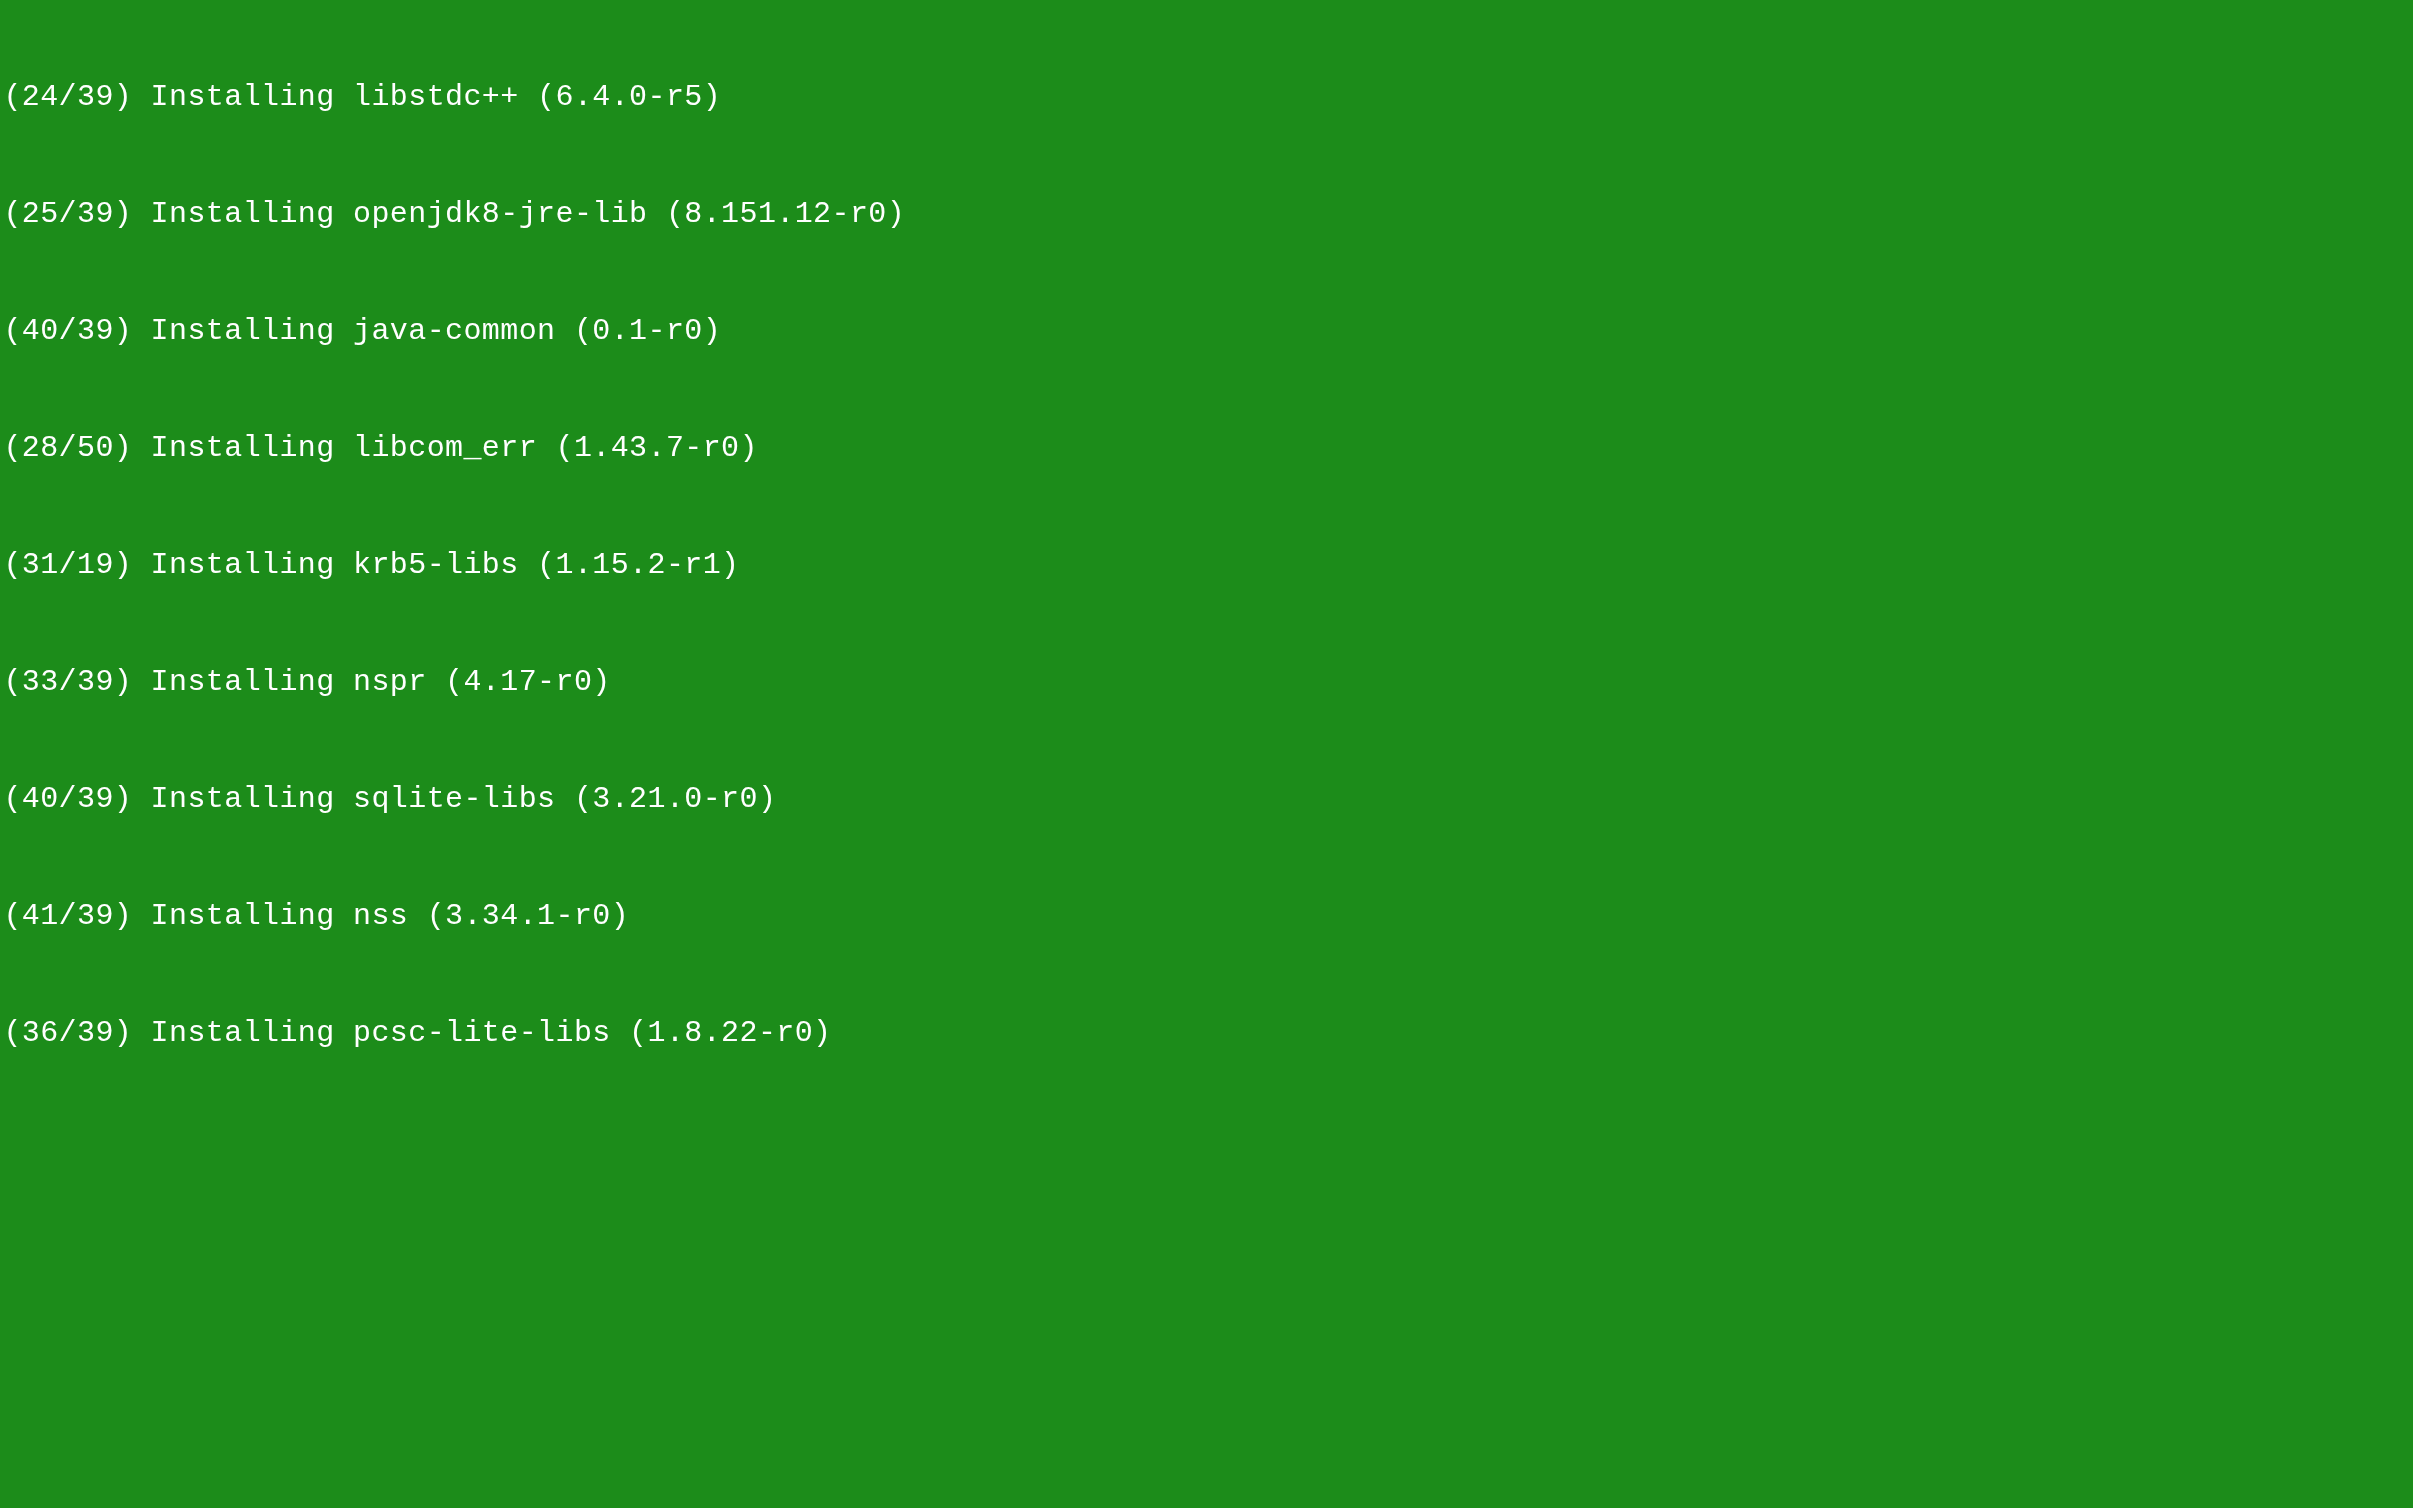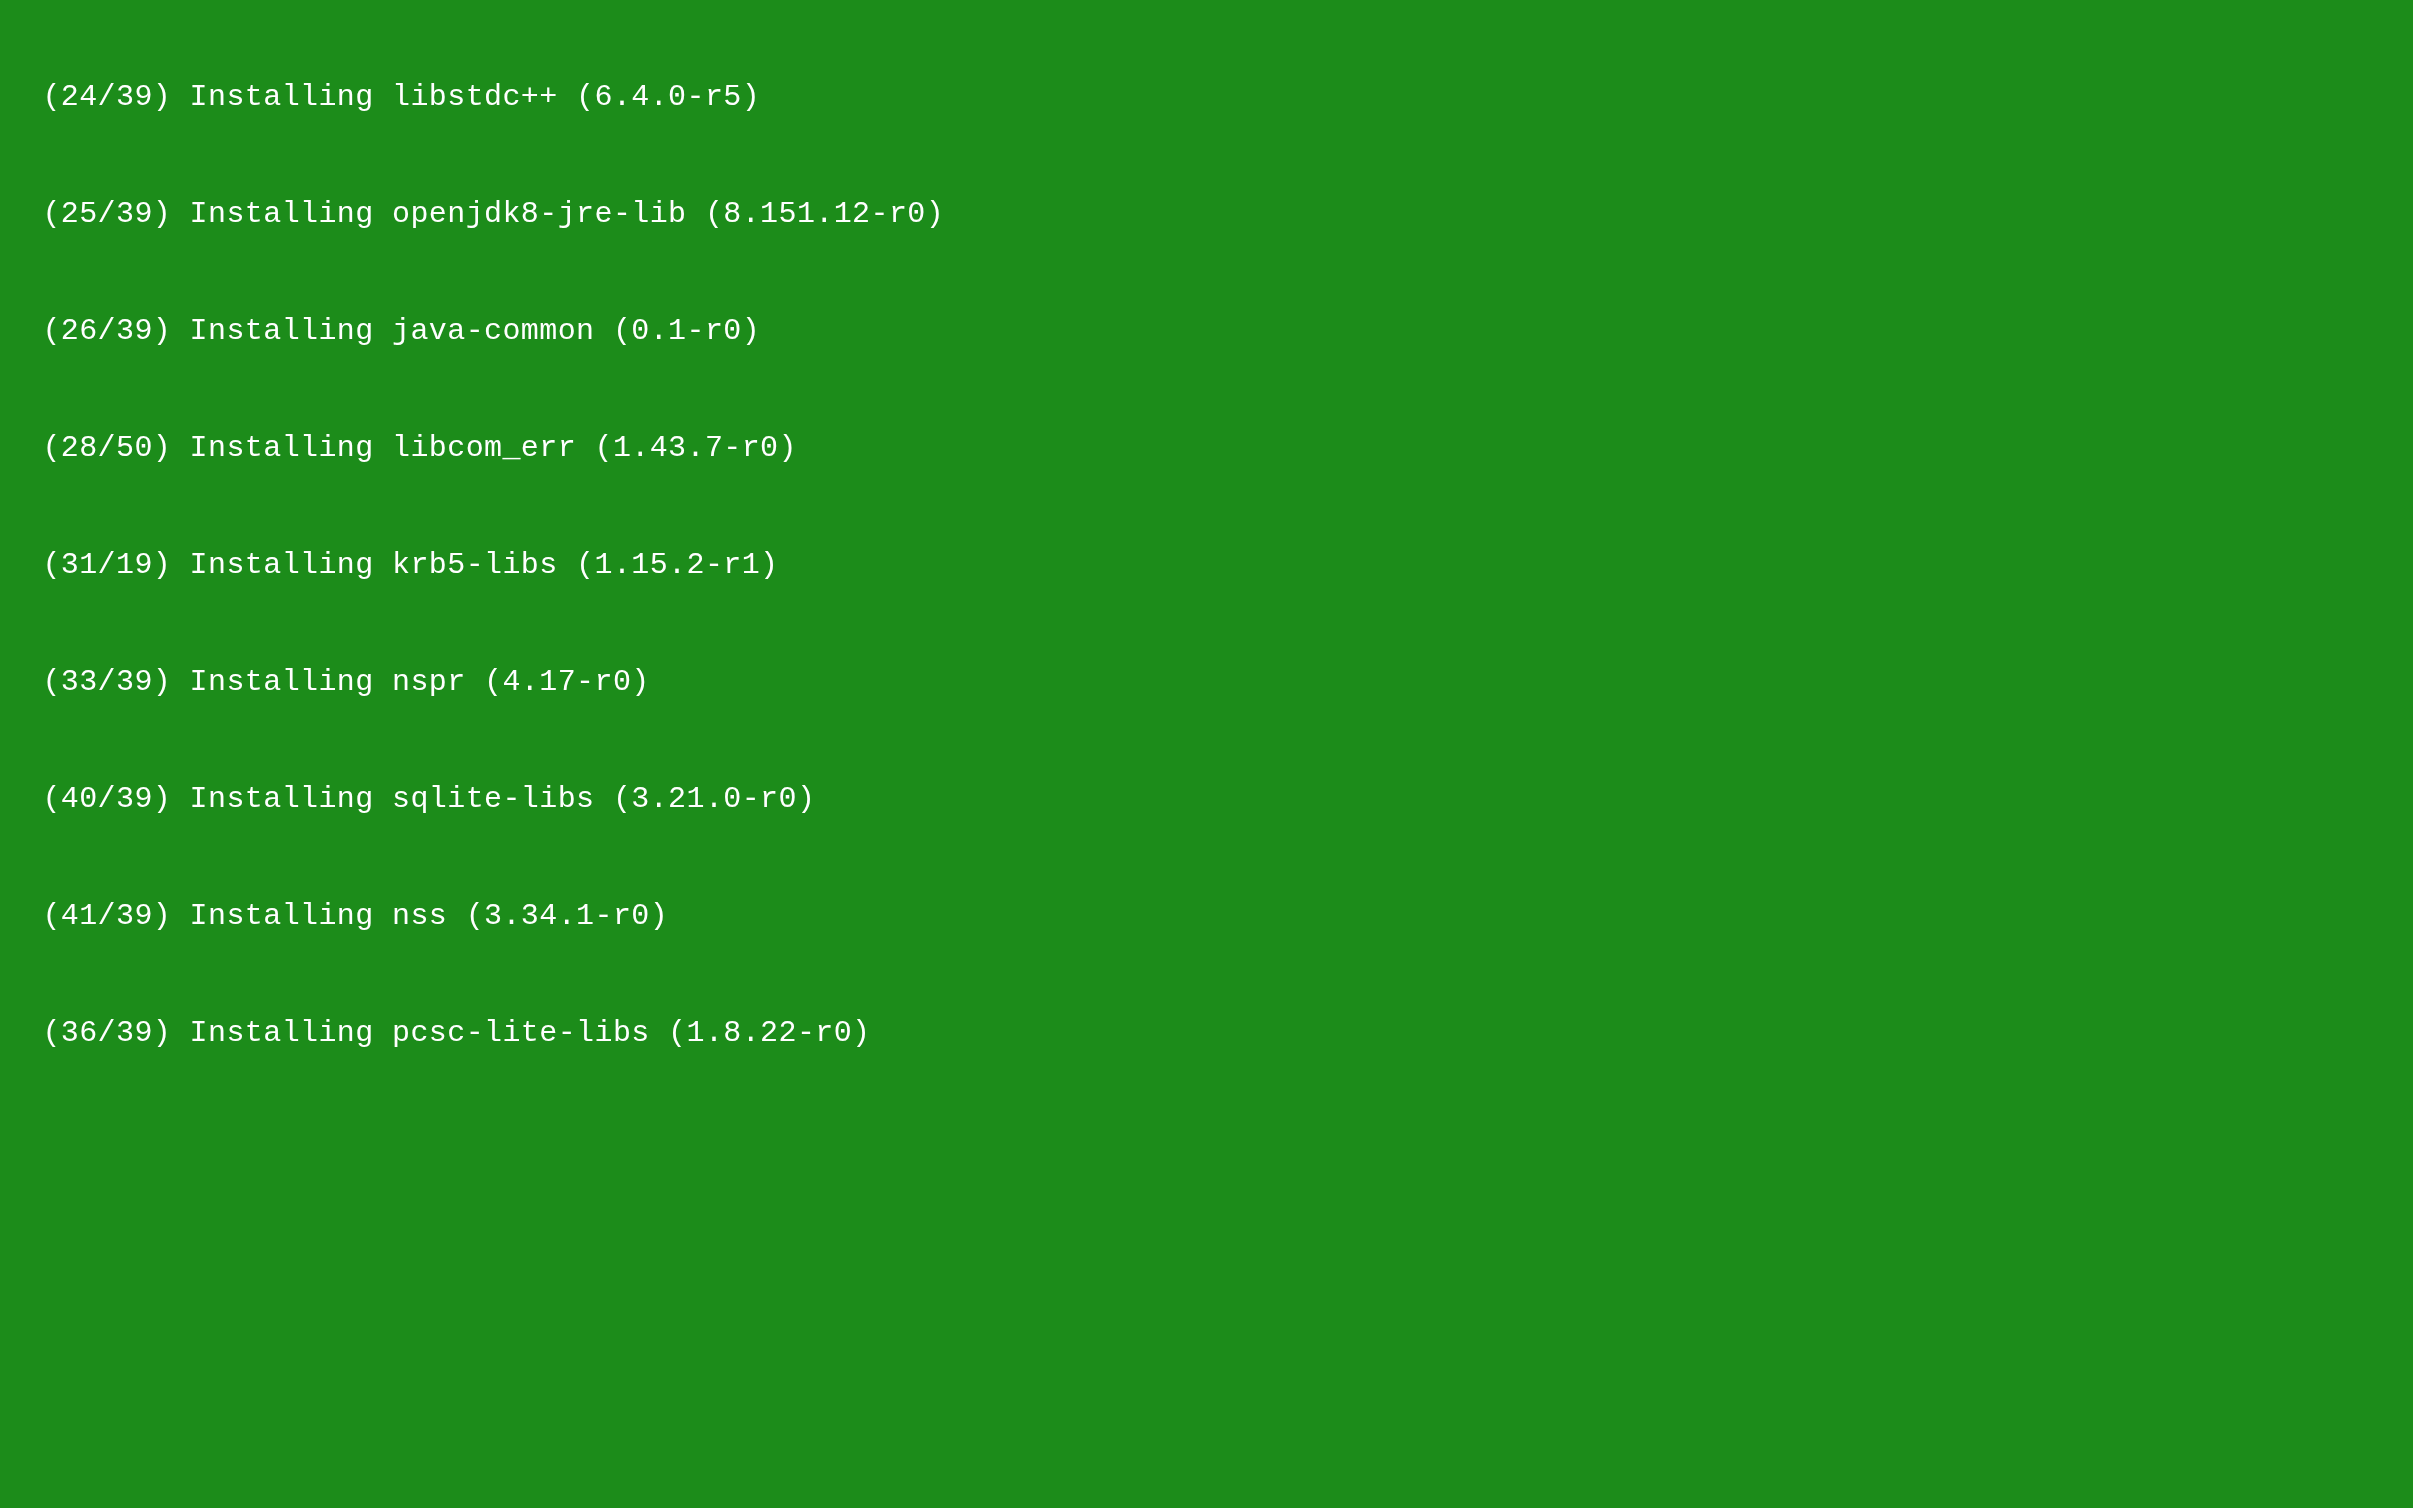--- a/index.html
+++ b/index.html
@@ -13,29 +13,29 @@
   .terminal {
     font-family: "Menlo", "Consolas", "Courier New", monospace;
     font-size: 30px;
     line-height: 39px;
     color: #ffffff;
     padding: 0 3.4px;
     white-space: pre;
     letter-spacing: 0.4px;
     font-weight: 500;
   }
-  .line { display: block; margin-left: 39px; }
+  .line { display: block; }
 </style>
 </head>
 <body>
 
 <div class="terminal">
   <span class="line">(24/39) Installing libstdc++ (6.4.0-r5)</span>
   <span class="line">(25/39) Installing openjdk8-jre-lib (8.151.12-r0)</span>
-  <span class="line">(26/39) Installing java-common (0.1-r0)</span>
+  <span class="line">(40/39) Installing java-common (0.1-r0)</span>
   <span class="line">(28/50) Installing libcom_err (1.43.7-r0)</span>
   <span class="line">(31/19) Installing krb5-libs (1.15.2-r1)</span>
   <span class="line">(33/39) Installing nspr (4.17-r0)</span>
   <span class="line">(40/39) Installing sqlite-libs (3.21.0-r0)</span>
   <span class="line">(41/39) Installing nss (3.34.1-r0)</span>
   <span class="line">(36/39) Installing pcsc-lite-libs (1.8.22-r0)</span>
   
   
   
   

